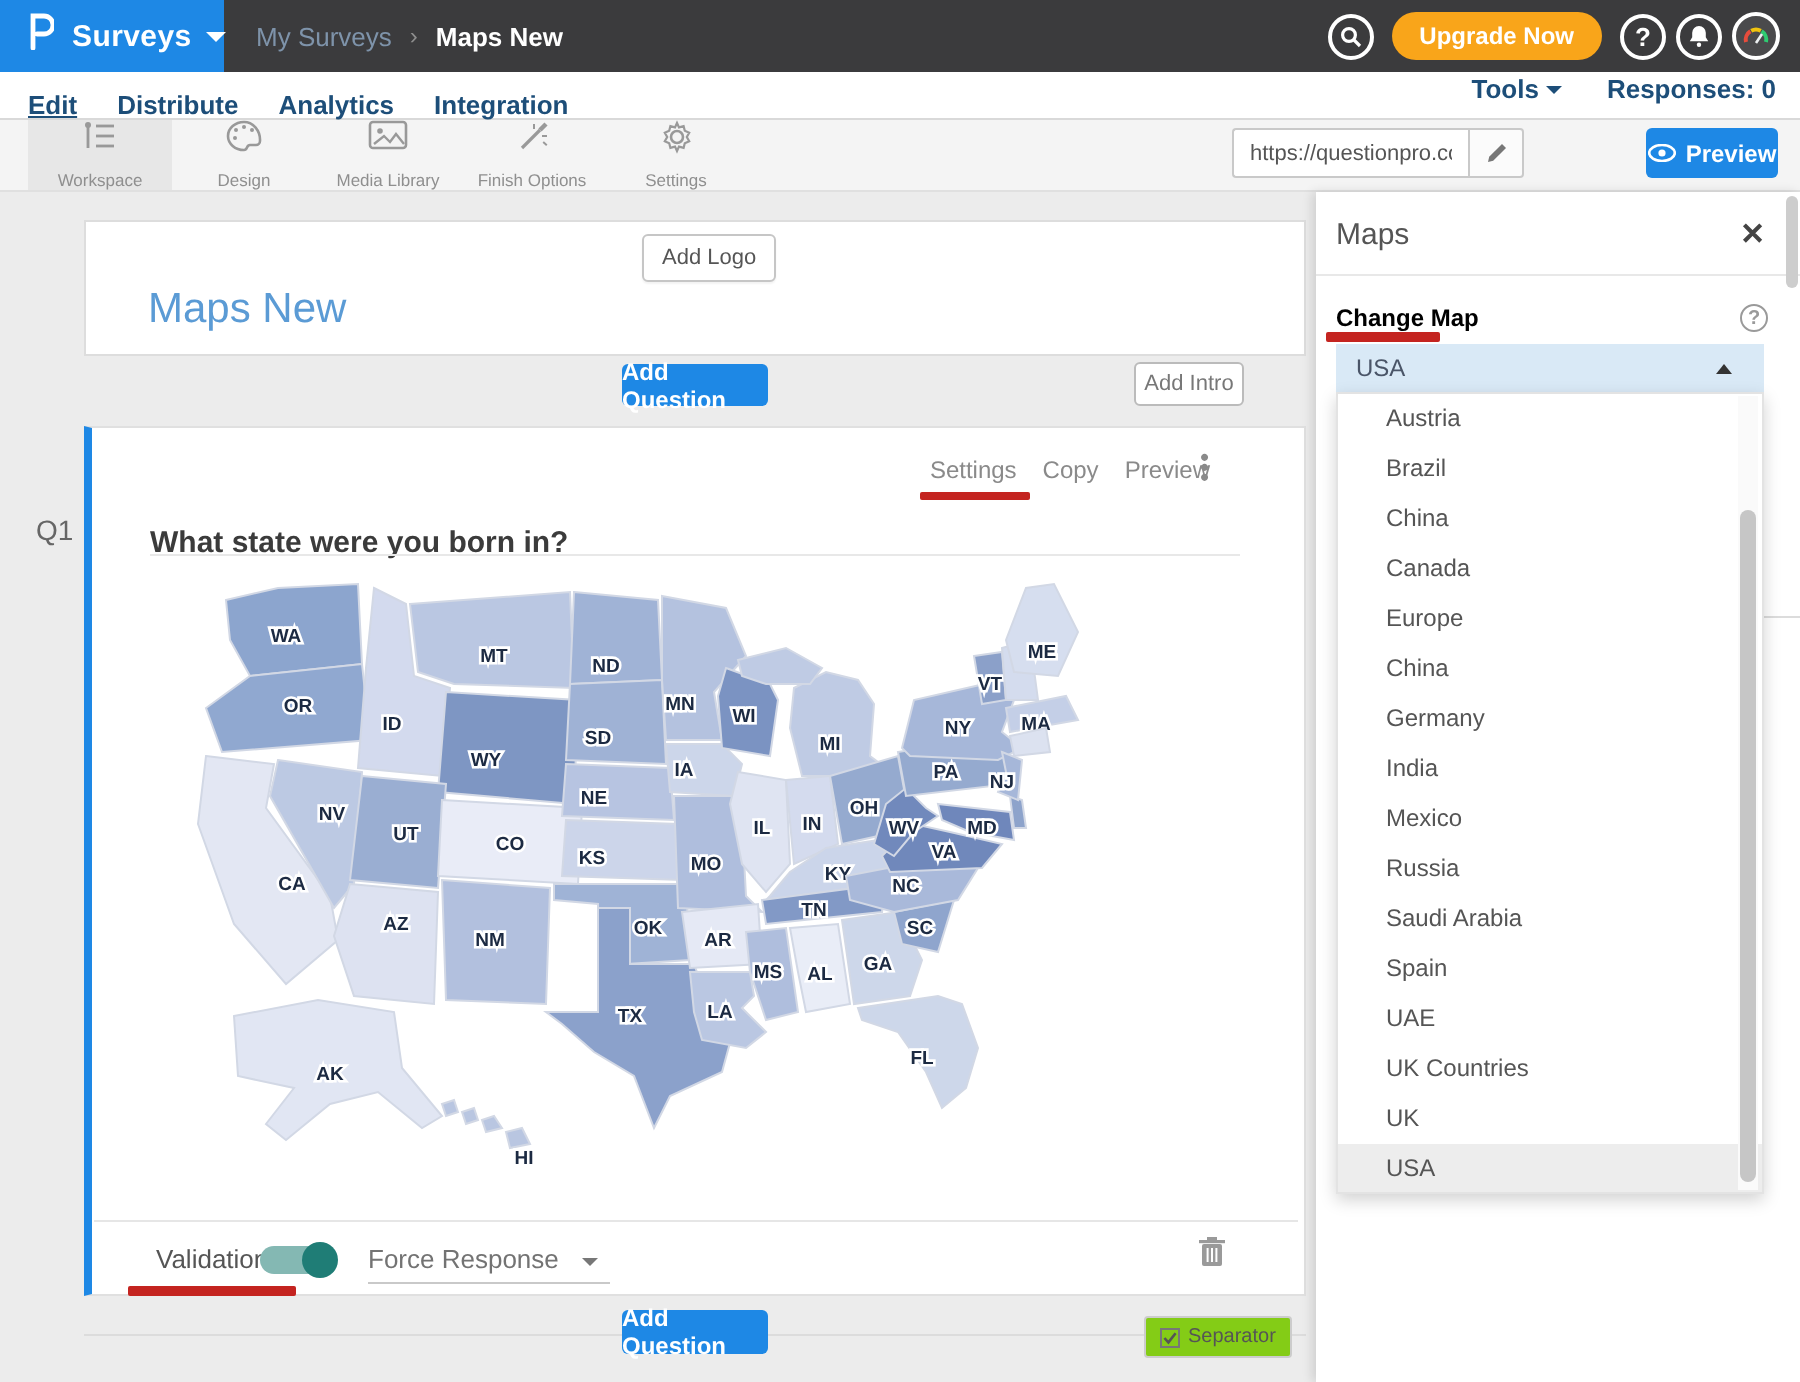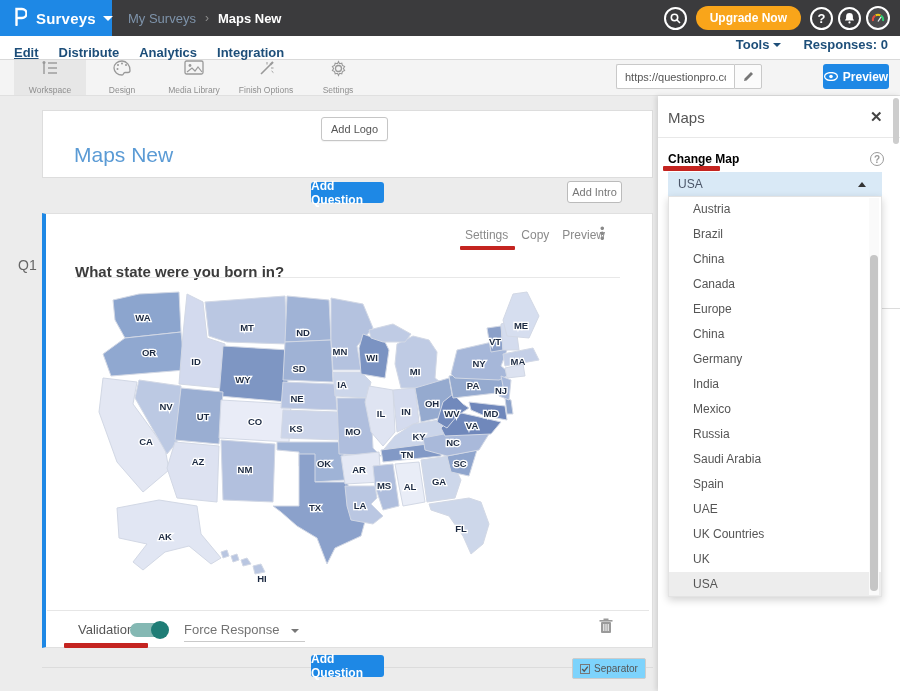--- a/index.html
+++ b/index.html
@@ -61,21 +61,21 @@
   .v-divider{left:47px;top:610px;width:602px;height:1px;background:#e6e6e6;}
   .v-label{left:78px;top:622px;font-size:13px;color:#555;}
   .toggle{left:130px;top:623px;width:38px;height:14px;background:#84b8b3;border-radius:8px;cursor:pointer;}
   .toggle-knob{position:absolute;right:-1px;top:-2px;width:18px;height:18px;border-radius:50%;background:#1f7d76;}
   .force{left:184px;top:622px;font-size:13px;color:#737373;border-bottom:1px solid #c9c9c9;padding:0 26px 4px 0;cursor:pointer;}
   .force-caret{position:absolute;right:6px;top:7px;width:0;height:0;border-left:4px solid transparent;border-right:4px solid transparent;border-top:4px solid #777;}
   .trash{left:599px;top:618px;cursor:pointer;}
 
   .bottom-line{left:42px;top:667px;width:611px;height:1px;background:#dcdcdc;}
   .add-q-bottom{left:311px;top:655px;width:73px;height:22px;}
-  .separator-btn{left:572px;top:658px;height:19px;padding:0 7px;background:#7dd3fc;border:1px solid #ccc;border-radius:2px;font-size:10px;color:#555;display:flex;align-items:center;gap:4px;cursor:pointer;}
+  .separator-btn{left:572px;top:658px;height:19px;padding:0 7px;background:#84cc16;border:1px solid #ccc;border-radius:2px;font-size:10px;color:#555;display:flex;align-items:center;gap:4px;cursor:pointer;}
 
   
   .red-bar{background:#c42420;border-radius:1px;}
 
   
   .map{left:75px;top:290px;width:560px;height:312px;}
   .map text{font-size:9.5px;font-weight:700;fill:#1c2a42;paint-order:stroke;stroke:#ffffff;stroke-width:2.6px;text-anchor:middle;cursor:pointer;}
   .map polygon{stroke:#d2d8e5;stroke-width:1;cursor:pointer;}
 
   

